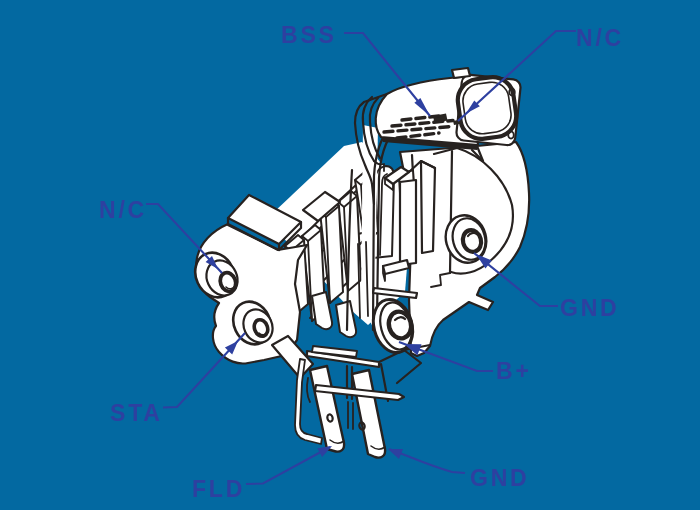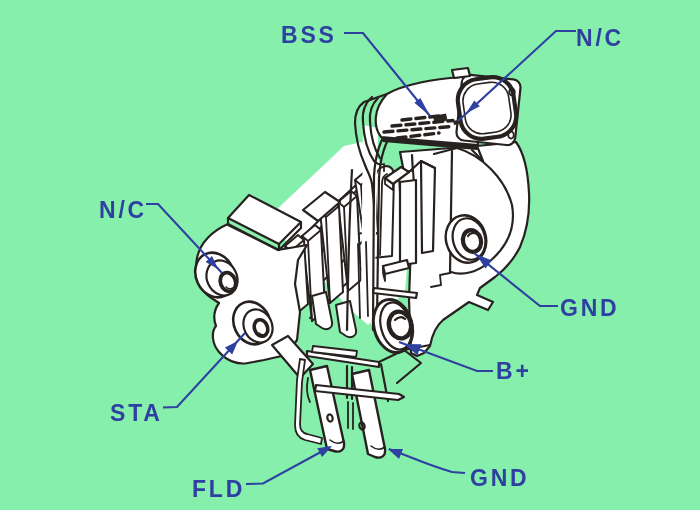--- a/index.html
+++ b/index.html
@@ -1,16 +1,16 @@
 <!DOCTYPE html>
 <html><head>
 <meta charset="utf-8">
 <style>
 html,body{margin:0;padding:0;background:#ffffff;}
-#stage{position:relative;width:700px;height:510px;background:#86efac;overflow:hidden;}
+#stage{position:relative;width:700px;height:510px;background:#0369a1;overflow:hidden;}
 svg{position:absolute;top:0;left:0;}
 .lbl{font-family:"Liberation Sans",sans-serif;font-weight:bold;font-size:23px;fill:#2e40a0;letter-spacing:2.8px;}
 </style>
 </head>
 <body>
 <div id="stage">
 <svg width="700" height="510" viewBox="0 0 700 510">
 <g stroke="#272220" stroke-width="2.2" fill="none" stroke-linejoin="round" stroke-linecap="round">
 
 <path d="M 400,152 L 477,146 L 516,142 C 524,153 528,172 529,193 C 530,213 526,233 520,247 C 514,259 504,270 495,277 L 480,288 L 477,295 L 493,302 L 488,310 L 469,302 L 443,320 C 436,326 432,335 430,346 L 424,353 L 417,356 L 411,353 L 409,300 L 412,213 Z" fill="#fff"></path>

